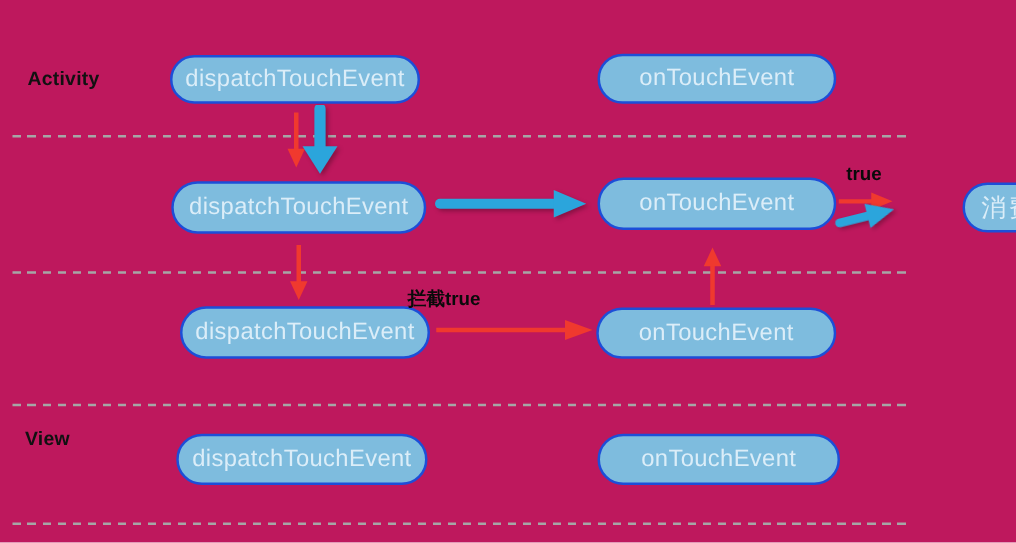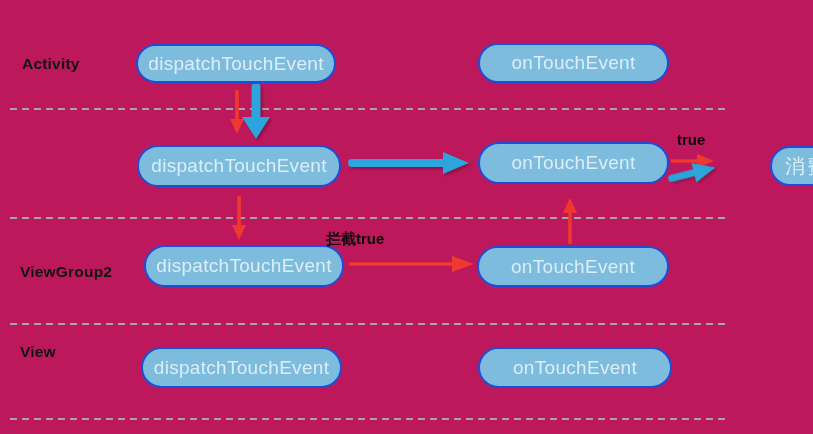--- a/index.html
+++ b/index.html
@@ -36,21 +36,20 @@
 <body>
 
 <div id="stage">
 
   <div class="dashed" style="top:108px"></div>
   <div class="dashed" style="top:217px"></div>
   <div class="dashed" style="top:323px"></div>
   <div class="dashed" style="top:418px"></div>
 
   <div class="row-label" style="left:22px;top:55px">Activity</div>
-  <div class="row-label" style="left:20px;top:263px">ViewGroup2</div>
   <div class="row-label" style="left:20px;top:343px">View</div>
 
   <div class="pill" style="left:136px;top:44px;width:200px;height:39px">dispatchTouchEvent</div>
   <div class="pill" style="left:478px;top:43px;width:191px;height:40px">onTouchEvent</div>
 
   <div class="pill" style="left:137px;top:145px;width:204px;height:42px">dispatchTouchEvent</div>
   <div class="pill" style="left:478px;top:142px;width:191px;height:42px">onTouchEvent</div>
   <div class="pill small" style="left:770px;top:146px;width:74px;height:40px">消费</div>
 
   <div class="pill" style="left:144px;top:245px;width:200px;height:42px">dispatchTouchEvent</div>

